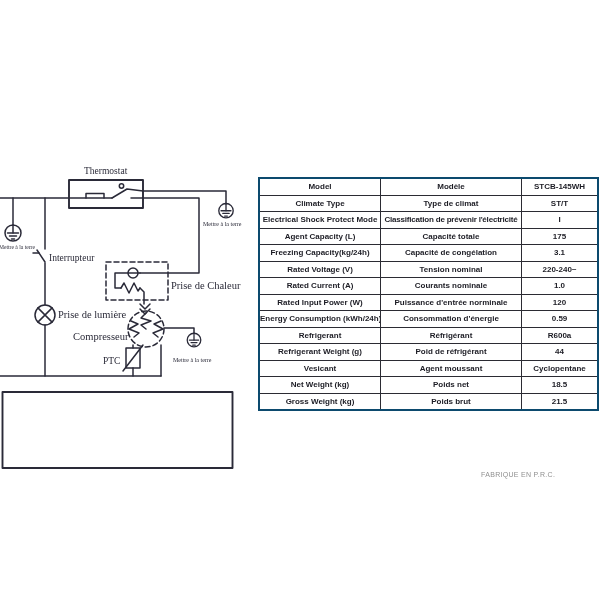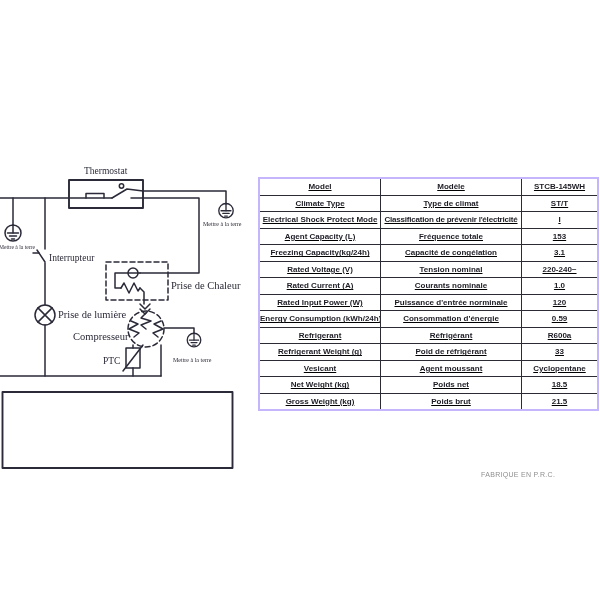--- a/index.html
+++ b/index.html
@@ -12,21 +12,21 @@
   .diagram .dashed{stroke-dasharray:5 3;}
   .diagram .thick{stroke-width:1.9;}
   .diagram text{fill:#2a2a38;font-family:"Liberation Serif",serif;}
   .lbl-big{font-size:10.5px;}
   .lbl-med{font-size:9.5px;}
   .lbl-small{font-size:6px;}
   .lbl-tiny{font-size:5.6px;}
   
   .spec-wrap{position:absolute;left:258px;top:177px;}
   table.spec{border-collapse:collapse;table-layout:fixed;width:335px;height:233px;
-             border:2px solid #c4b5fd;text-decoration:underline;}
+             border:2px solid #0c4a6e;}
   table.spec td{border:1px solid #2b2b33;padding:0;text-align:center;vertical-align:middle;
              font:bold 8px "Liberation Sans",sans-serif;color:#1c1c24;
              white-space:nowrap;overflow:hidden;height:15.5px;}
   td.c-en{width:120px;}
   td.c-fr{width:140px;}
   td.c-val{width:75px;}
   td.tight{font-size:7.2px;letter-spacing:-0.2px;}
   
   .made-in{position:absolute;left:481px;top:471px;font:7px "Liberation Sans",sans-serif;
            color:#8f8f8f;letter-spacing:0.3px;}
@@ -146,22 +146,22 @@
           <td class="c-fr">Type de climat</td>
           <td class="c-val">ST/T</td>
         </tr>
         <tr>
           <td class="c-en">Electrical Shock Protect Mode</td>
           <td class="c-fr tight">Classification de prévenir l'électricité</td>
           <td class="c-val">I</td>
         </tr>
         <tr>
           <td class="c-en">Agent Capacity (L)</td>
-          <td class="c-fr">Fréquence totale</td>
-          <td class="c-val">153</td>
+          <td class="c-fr">Capacité totale</td>
+          <td class="c-val">175</td>
         </tr>
         <tr>
           <td class="c-en">Freezing Capacity(kg/24h)</td>
           <td class="c-fr">Capacité de congélation</td>
           <td class="c-val">3.1</td>
         </tr>
         <tr>
           <td class="c-en">Rated Voltage (V)</td>
           <td class="c-fr">Tension nominal</td>
           <td class="c-val">220-240~</td>
@@ -182,21 +182,21 @@
           <td class="c-val">0.59</td>
         </tr>
         <tr>
           <td class="c-en">Refrigerant</td>
           <td class="c-fr">Réfrigérant</td>
           <td class="c-val">R600a</td>
         </tr>
         <tr>
           <td class="c-en">Refrigerant Weight (g)</td>
           <td class="c-fr">Poid de réfrigérant</td>
-          <td class="c-val">33</td>
+          <td class="c-val">44</td>
         </tr>
         <tr>
           <td class="c-en">Vesicant</td>
           <td class="c-fr">Agent moussant</td>
           <td class="c-val">Cyclopentane</td>
         </tr>
         <tr>
           <td class="c-en">Net Weight (kg)</td>
           <td class="c-fr">Poids net</td>
           <td class="c-val">18.5</td>

